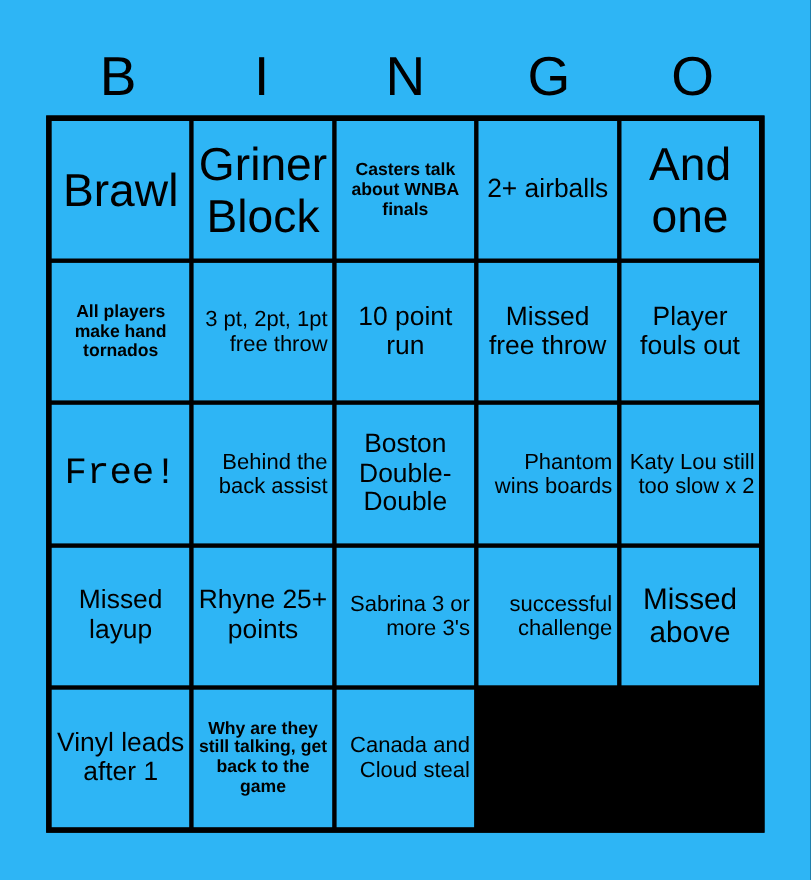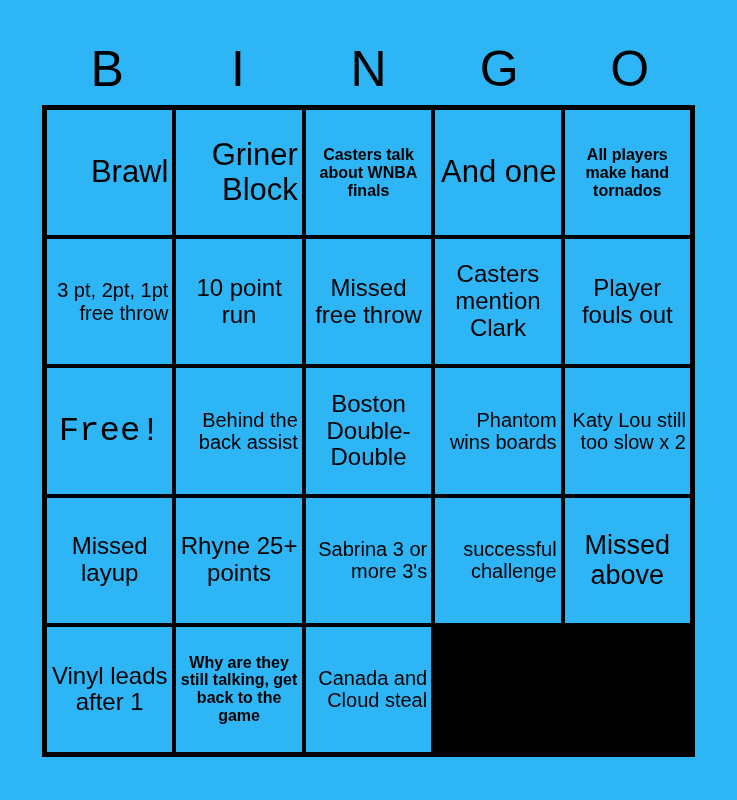--- a/index.html
+++ b/index.html
@@ -63,21 +63,21 @@
     box-sizing: border-box;
     overflow: hidden;
   }
   .cell span {
     display: block;
     width: 100%;
     line-height: 1.12;
   }
   
   .fs-xxl span { font-size: 34px; font-family: Liberation Mono, monospace; }
-  .fs-xl  span { font-size: 31px; text-align: right; }
+  .fs-xl  span { font-size: 42px; }
   .fs-lg  span { font-size: 27px; }
   .fs-md  span { font-size: 24px; }
   .fs-sm  span { font-size: 20px; text-align: right; }
   .fs-xs  span { font-size: 16px; font-weight: bold; }
 </style>
 </head>
 <body>
 
 <div id="card">
 
@@ -93,38 +93,38 @@
 
     <div class="cell fs-xl">
         <span>Brawl</span>
       </div>
     <div class="cell fs-xl">
         <span>Griner Block</span>
       </div>
     <div class="cell fs-xs">
         <span>Casters talk about WNBA finals</span>
       </div>
+    <div class="cell fs-md">
+        <span>2+ airballs</span>
+      </div>
     <div class="cell fs-xl">
         <span>And one</span>
       </div>
 
     <div class="cell fs-xs">
         <span>All players make hand tornados</span>
       </div>
     <div class="cell fs-sm">
         <span>3 pt, 2pt, 1pt free throw</span>
       </div>
     <div class="cell fs-md">
         <span>10 point run</span>
       </div>
     <div class="cell fs-md">
         <span>Missed free throw</span>
-      </div>
-    <div class="cell fs-md">
-        <span>Casters mention Clark</span>
       </div>
 
     <div class="cell fs-md">
         <span>Player fouls out</span>
       </div>
     <div class="cell fs-xxl">
         <span>Free!</span>
       </div>
     <div class="cell fs-sm">
         <span>Behind the back assist</span>

